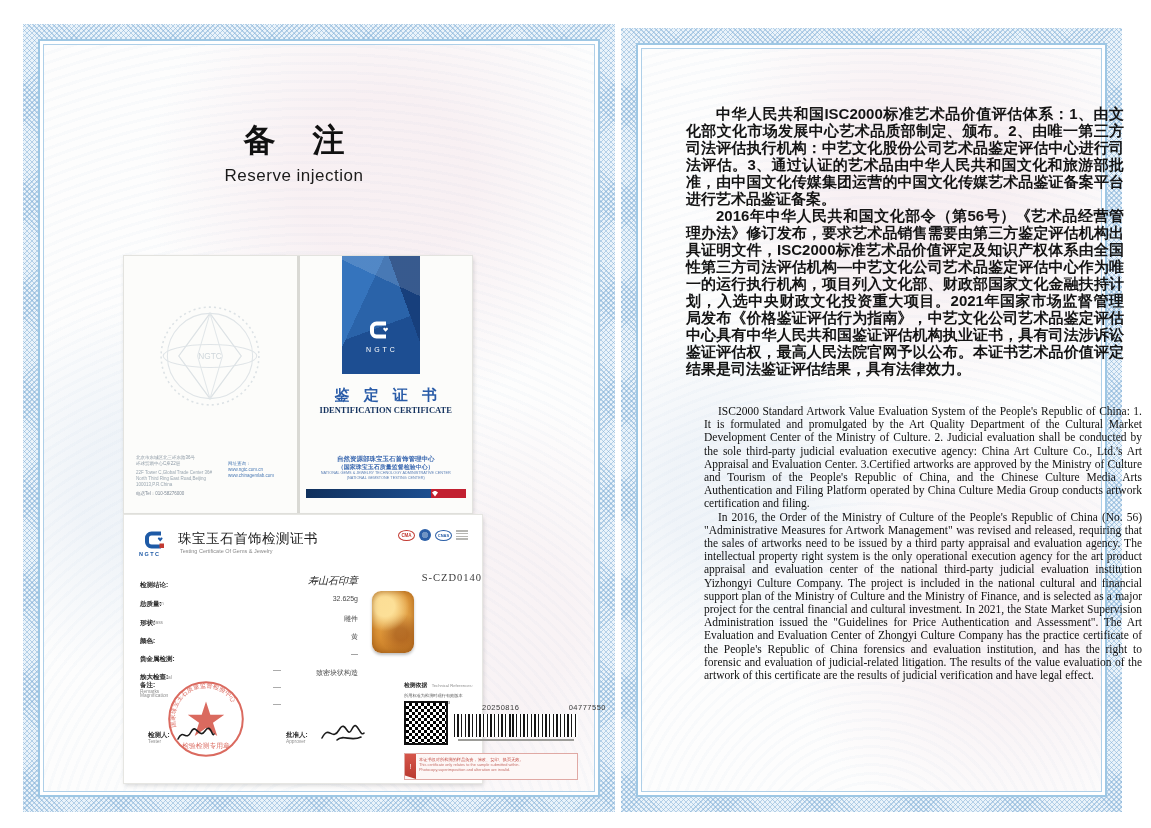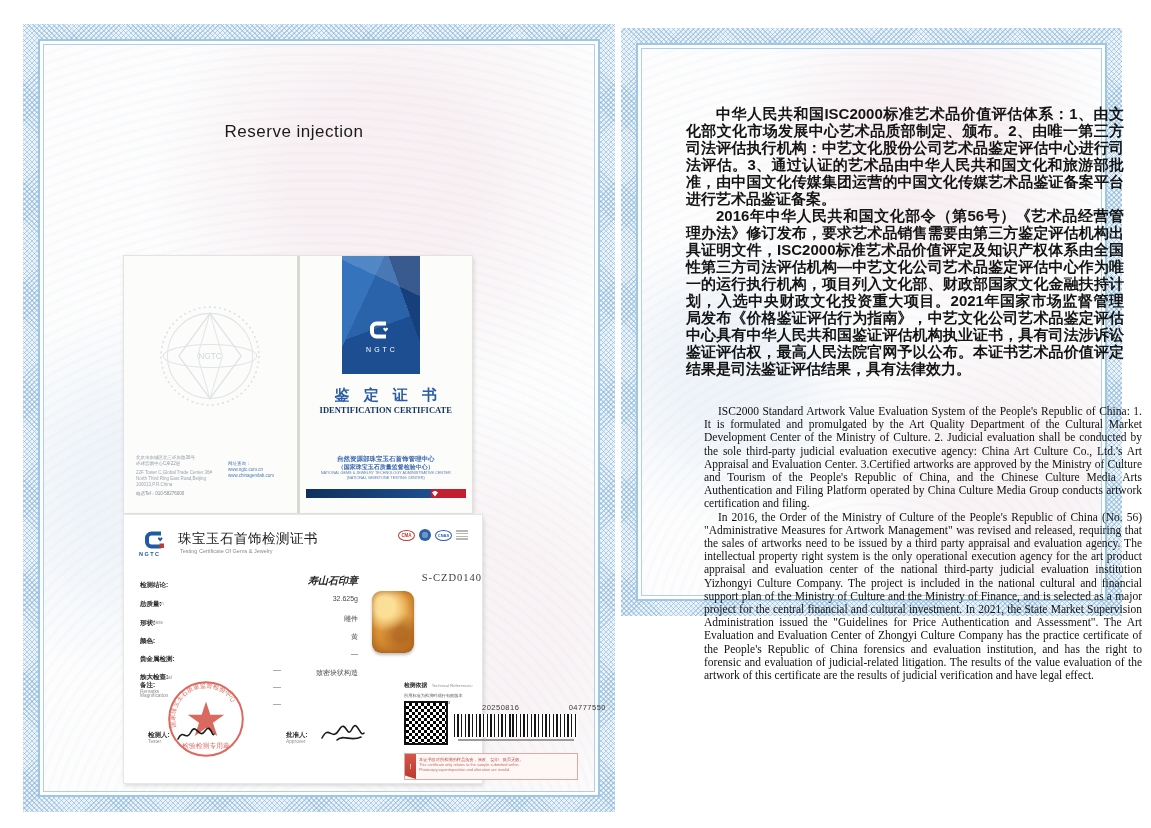--- a/index.html
+++ b/index.html
@@ -15,21 +15,21 @@
     font-family:"Liberation Sans",sans-serif;-webkit-font-smoothing:antialiased;}
 
   
   .page{position:absolute;
     background:
       repeating-linear-gradient(45deg, rgba(122,170,212,.48) 0 1px, rgba(255,255,255,0) 1px 3.5px),
       repeating-linear-gradient(-45deg, rgba(122,170,212,.48) 0 1px, rgba(255,255,255,0) 1px 3.5px),
       linear-gradient(#eaf3fa,#eaf3fa);
   }
   .page-left{left:23px;top:24px;width:592px;height:788px;}
-  .page-right{left:621px;top:28px;width:501px;height:588px;}
+  .page-right{left:621px;top:28px;width:501px;height:784px;}
   .page-inner{position:absolute;inset:20px;background:#fdfdfd;
     border:1px solid #aecfe8;
     box-shadow:0 0 0 3px #ffffff, 0 0 0 5px var(--border_blue);}
   .page-inner::before{content:"";position:absolute;inset:0;pointer-events:none;
     background:
       radial-gradient(circle at 62% 18%, rgba(216,160,180,.14) 0 12%, rgba(216,160,180,0) 34%),
       radial-gradient(circle at 18% 60%, rgba(170,196,224,.16) 0 10%, rgba(170,196,224,0) 30%),
       radial-gradient(circle at 80% 78%, rgba(216,170,188,.12) 0 12%, rgba(216,170,188,0) 32%),
       repeating-radial-gradient(circle at 50% 110%, rgba(160,190,220,.05) 0 3px, rgba(255,255,255,0) 3px 9px);}
 
@@ -83,21 +83,21 @@
   .badge-cnas{width:17px;height:11px;border:1px solid var(--badge_blue);border-radius:50%;color:var(--badge_blue);
     font-size:4px;font-weight:bold;text-align:center;line-height:10px;}
   .badge-micro{display:flex;flex-direction:column;gap:1.5px;}
   .badge-micro i{display:block;width:12px;height:1.2px;background:#b7b7b3;}
   .tc-serial{position:absolute;left:238px;top:57px;width:120px;text-align:right;
     font-family:"Liberation Serif",serif;font-size:10.5px;letter-spacing:1px;color:#3c3c3c;}
   .fld-row{position:absolute;left:16px;width:220px;height:19px;}
   .fld-cn{font-size:6.5px;font-weight:bold;color:#2b2b2b;line-height:8px;}
   .fld-en{font-size:4.8px;color:#8f8f8f;line-height:6px;}
   .fld-val{position:absolute;right:2px;top:3px;font-size:7px;color:#4a4a4a;}
-  .fld-val.script{font-family:"Liberation Serif",serif;font-style:italic;font-weight:bold;
+  .fld-val.script{font-family:"Liberation Serif",serif;font-style:italic;font-weight:normal;
     font-size:10px;color:#222;top:1px;}
   .stone{position:absolute;left:248px;top:76px;width:42px;height:62px;border-radius:9px;
     background:
       radial-gradient(circle at 30% 25%, rgba(255,230,160,.9) 0 18%, rgba(255,230,160,0) 45%),
       radial-gradient(circle at 70% 70%, rgba(150,75,20,.55) 0 12%, rgba(150,75,20,0) 40%),
       radial-gradient(circle at 55% 40%, #eab054, var(--amber) 60%, #b96f1f);
     box-shadow:0 2px 3px rgba(0,0,0,.25), inset 0 0 6px rgba(120,60,10,.5);}
   .dashes{position:absolute;left:140px;top:150px;width:26px;text-align:center;}
   .dashes div{height:17px;font-size:8px;color:#555;}
   .remarks-lbl{position:absolute;left:16px;top:166px;}
@@ -133,20 +133,21 @@
     font-family:"Liberation Serif",serif;font-size:11.5px;color:#101010;line-height:13.2px;margin-left:18px;}
   .en-block p{text-indent:14px;}
 </style>
 </head>
 <body>
 
 <div class="page page-left">
   <div class="page-inner">
 
     <div class="remark-title">
+      <div class="cn">备 注</div>
       <div class="en">Reserve injection</div>
     </div>
 
     <div class="cover">
 
       <div class="panel">
         <svg class="emblem" viewBox="0 0 100 100">
           <circle cx="50" cy="50" r="47" fill="none" stroke="#c3cdd4" stroke-width="1.5" stroke-dasharray="2 3"></circle>
           <circle cx="50" cy="50" r="41" fill="none" stroke="#c8d1d8" stroke-width="1"></circle>
           <ellipse cx="50" cy="50" rx="45" ry="11" fill="none" stroke="#c8d1d8" stroke-width="1"></ellipse>

